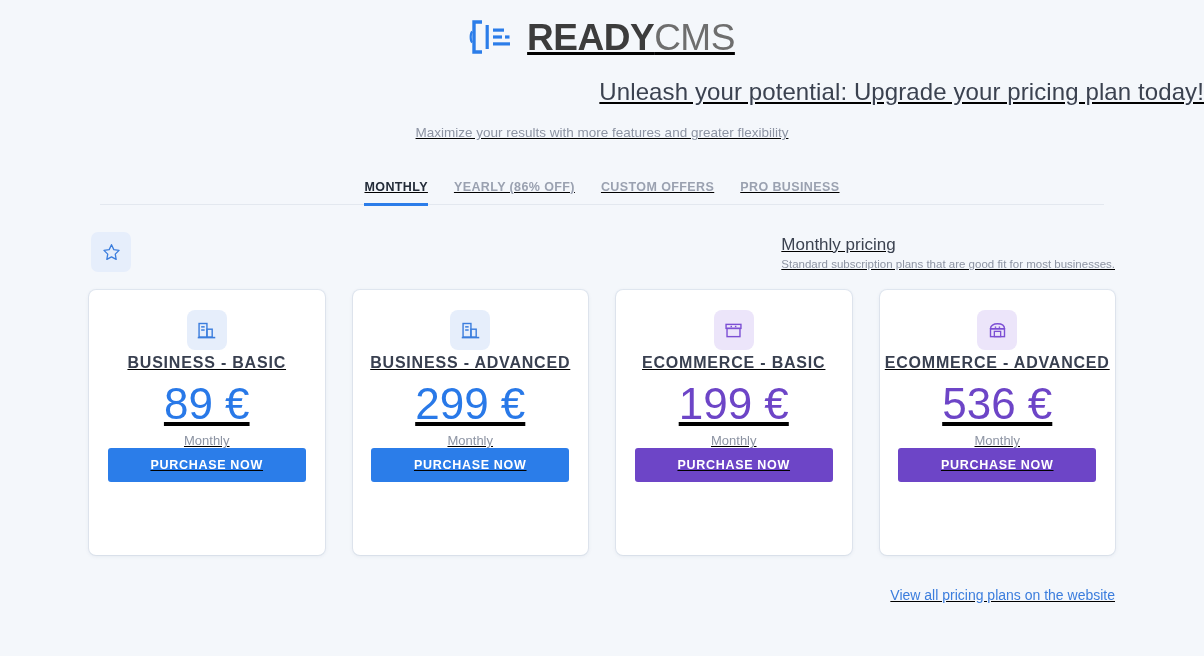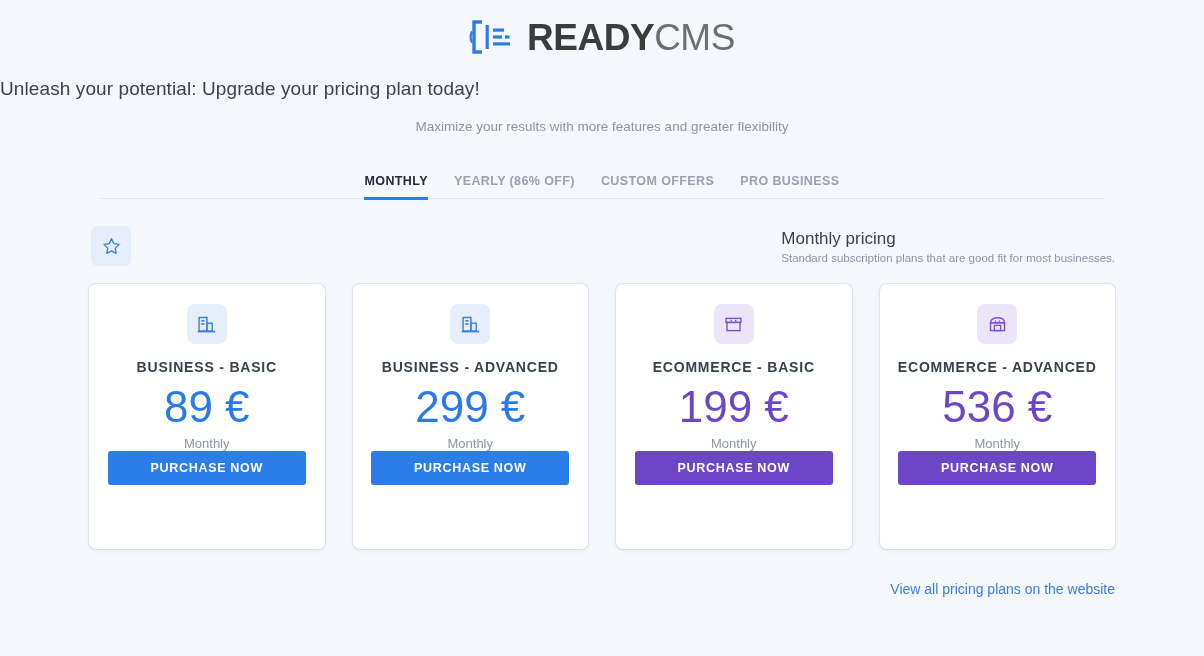--- a/index.html
+++ b/index.html
@@ -8,20 +8,21 @@
     height: 656px;
     background: #f4f7fb;
     font-family: "Liberation Sans", sans-serif;
     overflow: hidden;
   }
   .page {
     width: 1204px;
     height: 656px;
     position: relative;
     background: #f4f7fb;
+    text-decoration: underline;
   }
 
   
   .logo-row {
     display: flex;
     align-items: center;
     justify-content: center;
     gap: 14px;
     padding-top: 22px;
     height: 52px;
@@ -31,22 +32,22 @@
     font-size: 37px;
     letter-spacing: -0.5px;
     line-height: 1;
     white-space: nowrap;
   }
   .logo-text .ready { font-weight: bold; color: #3c3c3c; }
   .logo-text .cms { font-weight: 300; color: #6e6e6e; }
 
   
   .headline {
-    text-align: left;
-    font-size: 19px;
+    text-align: right;
+    font-size: 24px;
     color: #3b4250;
     font-weight: normal;
     margin-top: 26px;
     letter-spacing: 0.1px;
   }
   .subhead {
     text-align: center;
     font-size: 13.5px;
     color: #8d94a3;
     margin-top: 19px;
@@ -129,22 +130,22 @@
     padding-top: 20px;
   }
   .card-icon {
     width: 40px; height: 40px;
     border-radius: 8px;
     display: flex; align-items: center; justify-content: center;
   }
   .card-icon.blue { background: #e6eefb; }
   .card-icon.purple { background: #ece5fa; }
   .card-title {
-    margin-top: 15px;
-    font-size: 14px;
+    margin-top: 4px;
+    font-size: 16px;
     font-weight: bold;
     letter-spacing: 0.8px;
     color: #394050;
     white-space: nowrap;
   }
   .card-price {
     margin-top: 9px;
     font-size: 44px;
     font-weight: 300;
     line-height: 1.05;

